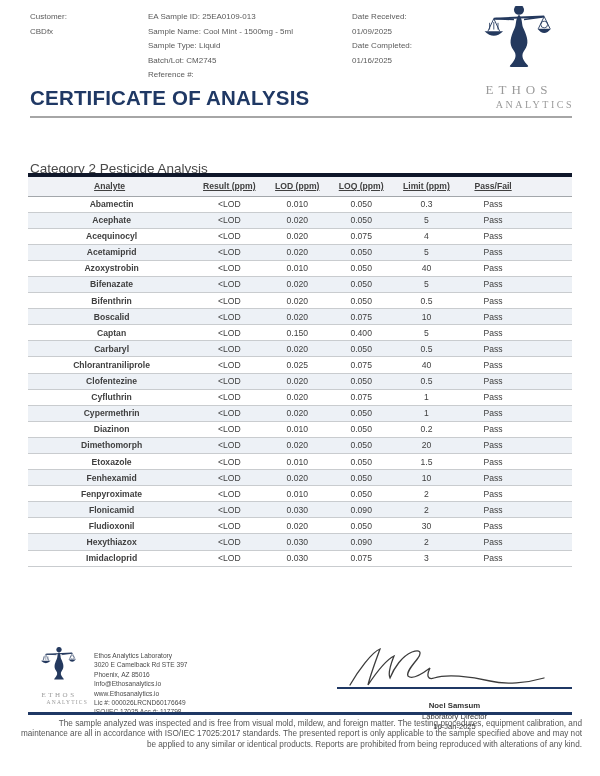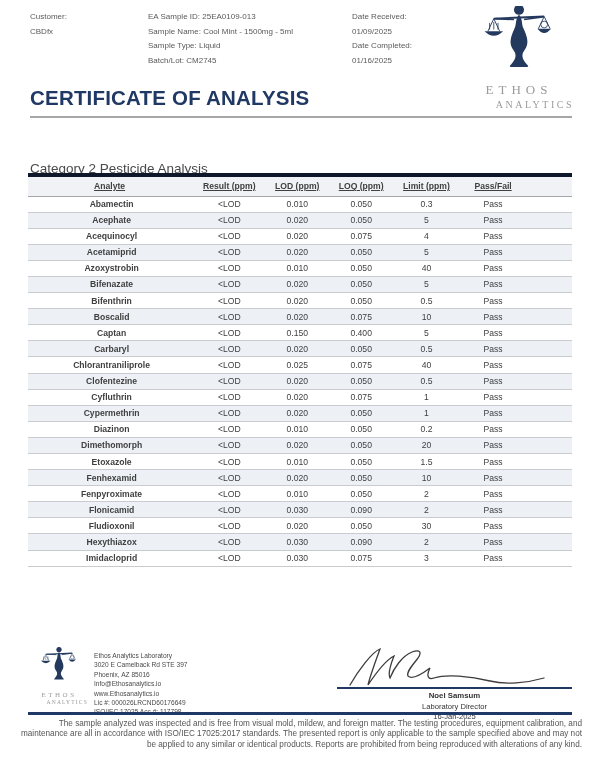--- a/index.html
+++ b/index.html
@@ -45,21 +45,21 @@
   .c-spacer{width:8%;}
   
   .footer{position:absolute;top:645px;left:30px;right:28px;display:flex;justify-content:space-between;}
   .lab-block{display:flex;align-items:flex-start;}
   .logo-bottom{width:58px;text-align:center;margin-top:2px;}
   .logo-bottom .logo-word1{font-size:7px;letter-spacing:2.5px;margin-top:0;}
   .logo-bottom .logo-word2{font-size:5.5px;letter-spacing:1.2px;margin-top:0;}
   .lab-info{margin-left:6px;font-size:6.6px;line-height:9.4px;color:#4a4a4a;padding-top:6px;}
   .sig-block{width:235px;text-align:center;}
   .sig-line{height:2px;background:#1f3864;margin-top:-4px;}
-  .sig-name{font-size:7.8px;font-weight:bold;color:#333;margin-top:2px;}
+  .sig-name{font-size:7.8px;font-weight:bold;color:#333;margin-top:12px;}
   .sig-title,.sig-date{font-size:7.6px;color:#333;margin-top:1.5px;}
   .navy-rule{position:absolute;top:712px;left:28px;right:28px;height:2.5px;background:#1f3864;}
   .disclaimer{
     position:absolute;top:719px;left:18px;right:18px;text-align:right;
     font-size:8.2px;line-height:10.4px;color:#555555;
   }
 </style>
 </head>
 <body>
 
@@ -86,20 +86,21 @@
   <div class="header-info">
     <div class="hdr-col1">
       <div>Customer:</div>
       <div>CBDfx</div>
     </div>
     <div class="hdr-col2">
       <div>EA Sample ID: 25EA0109-013</div>
       <div>Sample Name: Cool Mint - 1500mg - 5ml</div>
       <div>Sample Type: Liquid</div>
       <div>Batch/Lot: CM2745</div>
+      <div>Reference #:</div>
     </div>
     <div class="hdr-col3">
       <div>Date Received:</div>
       <div>01/09/2025</div>
       <div>Date Completed:</div>
       <div>01/16/2025</div>
     </div>
   </div>
 
   <div class="logo-top">

